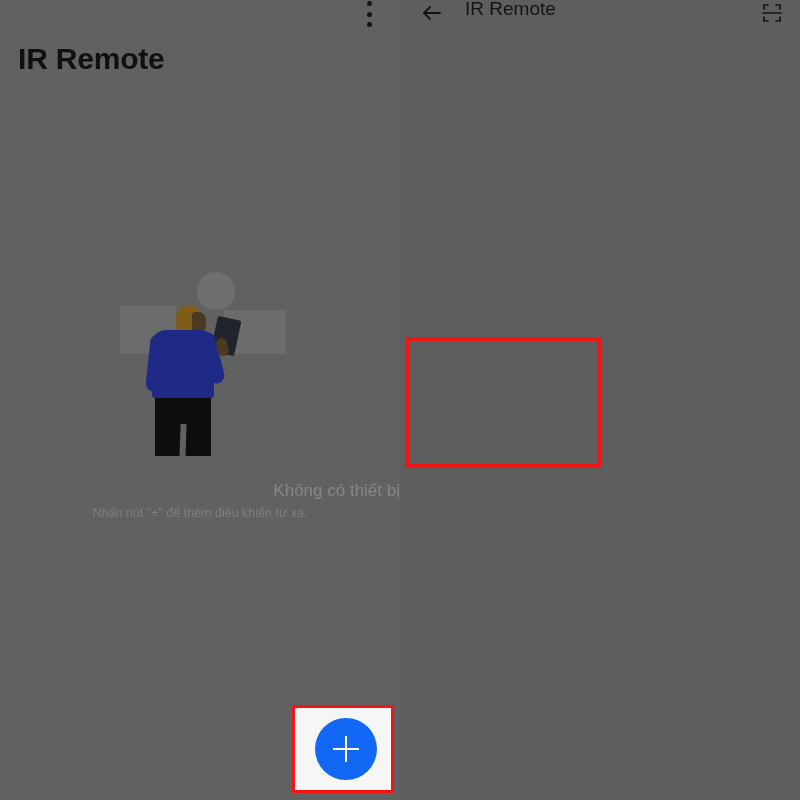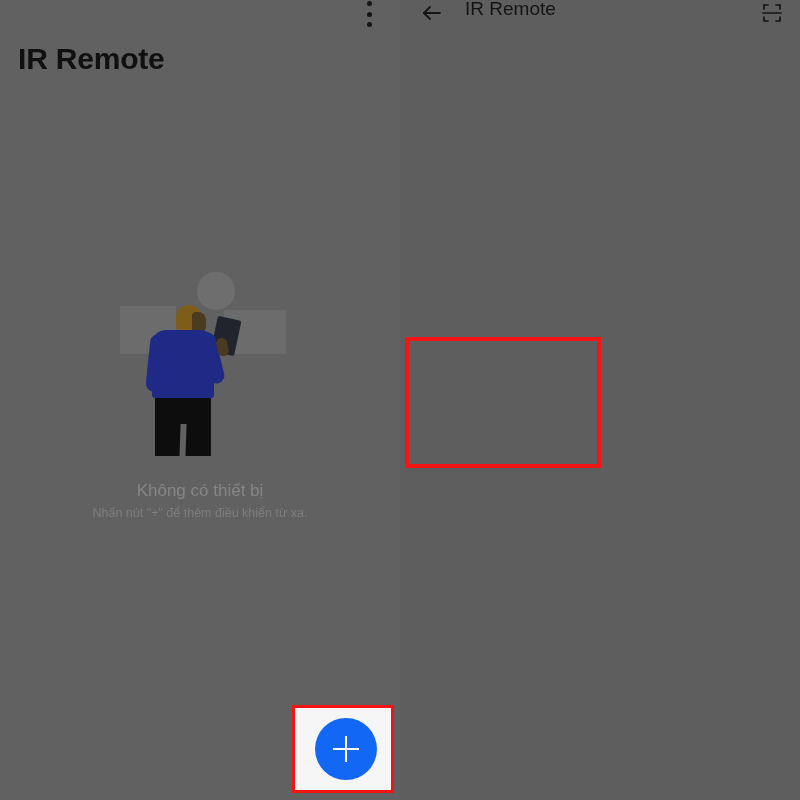--- a/index.html
+++ b/index.html
@@ -145,21 +145,21 @@
     left: 68px; top: 158px;
     width: 6px; height: 34px;
     background: #616161;
     transform: rotate(2deg);
   }
 
   .empty-title {
     position: absolute;
     top: 481px;
     left: 0; right: 0;
-    text-align: center;
+    text-align: right;
     font-size: 17px;
     color: #868686;
   }
   .empty-sub {
     position: absolute;
     top: 506px;
     left: 0; right: 0;
     text-align: center;
     font-size: 12.5px;
     color: #7e7e7e;

